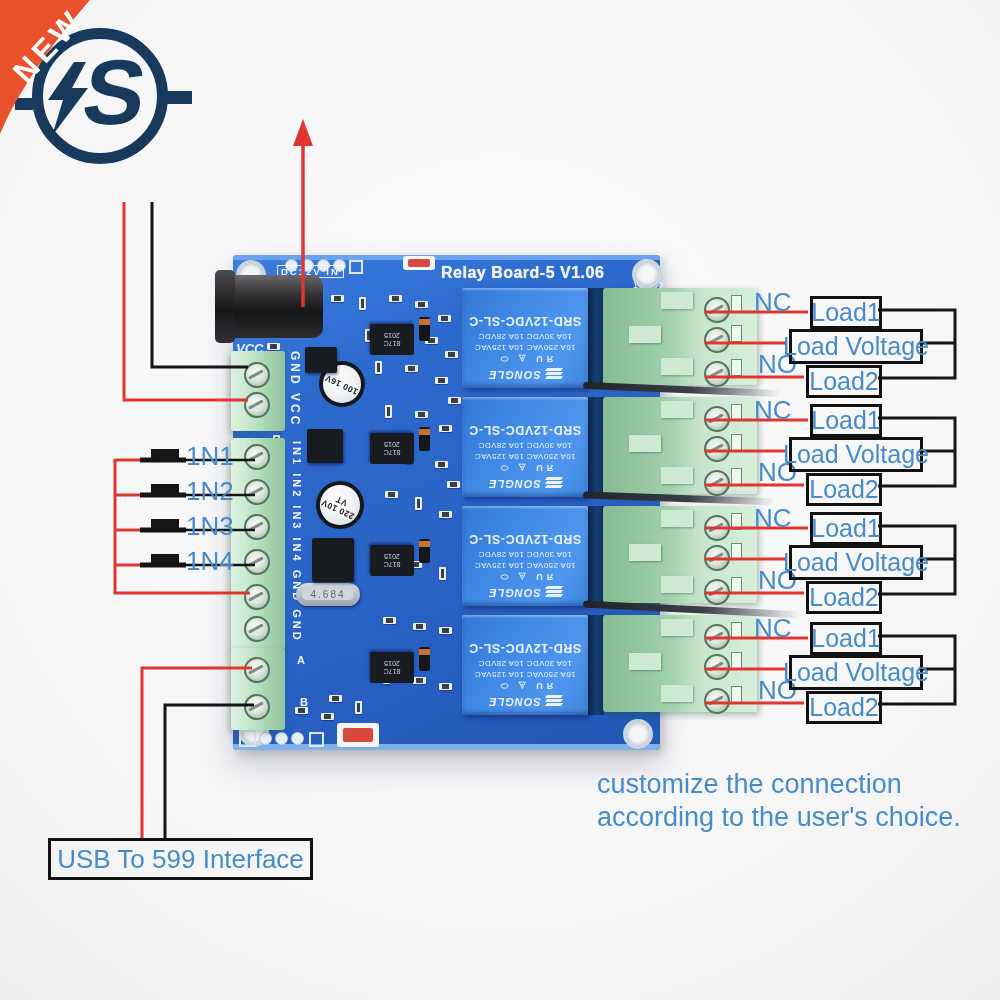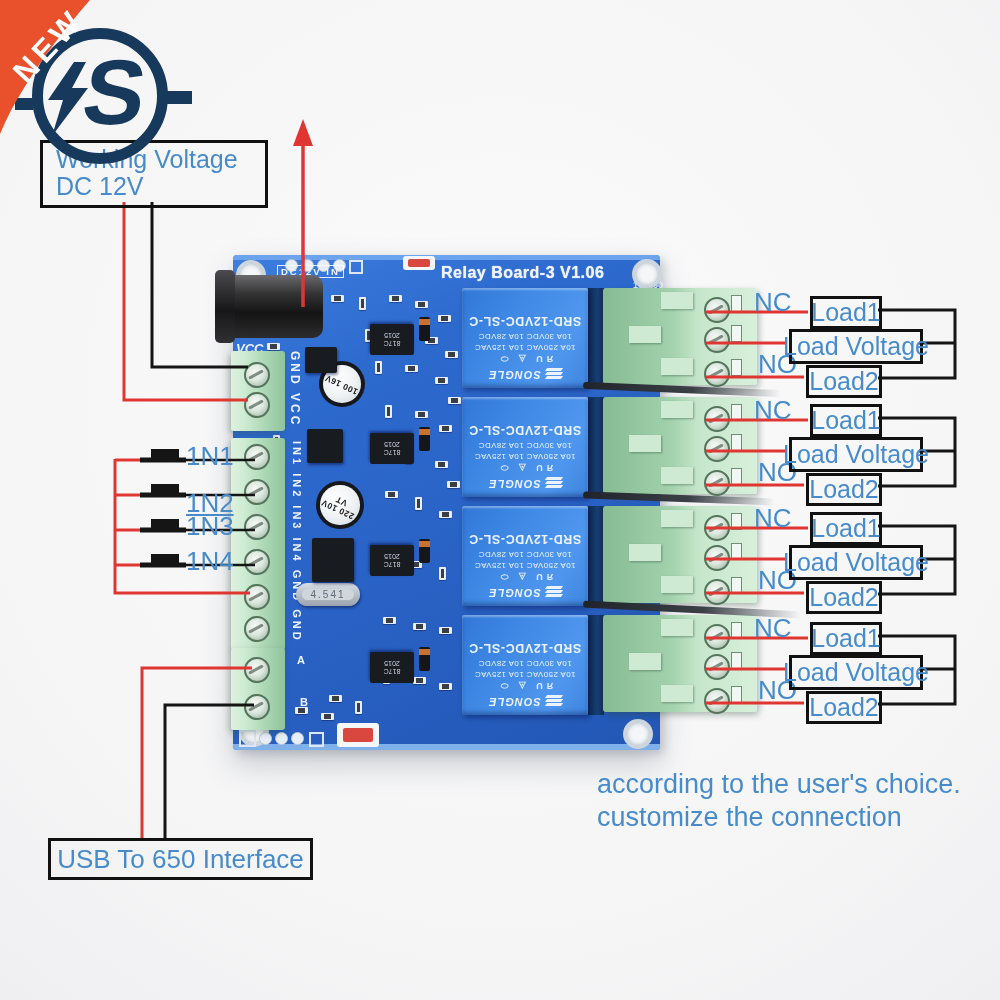--- a/index.html
+++ b/index.html
@@ -90,21 +90,21 @@
   svg.ribbon{position:absolute;left:0;top:0;z-index:20;}
   .new-text{position:absolute;left:-10px;top:28px;width:118px;text-align:center;z-index:21;
             transform:rotate(-47deg);font-size:31px;font-weight:bold;color:#fff;letter-spacing:5px;}
 </style>
 </head>
 <body>
 
 <div class="stage">
 
   <div class="pcb">
-    <span class="silk title abs" style="left:208px;top:9px;">Relay Board-3 V1.06</span>
+    <span class="silk title abs" style="left:208px;top:9px;">Relay Board-5 V1.06</span>
     <span class="silk datecode abs" style="left:400px;top:25px;">150930</span>
 
     <div class="hole" style="left:3px;top:5px;"></div>
     <div class="hole" style="left:399px;top:4px;"></div>
     <div class="hole" style="left:6px;top:462px;"></div>
     <div class="hole" style="left:390px;top:464px;"></div>
 
     <div class="padc" style="left:52px;top:4px;"></div>
     <div class="padc" style="left:68px;top:4px;"></div>
     <div class="padc" style="left:84px;top:4px;"></div>
@@ -127,21 +127,21 @@
       <div class="top">
           <span class="ctext">100 16V</span>
         </div>
       </div>
     <div class="cap" style="left:83px;top:226px;width:48px;height:48px;">
       <div class="top">
           <span class="ctext">220 10V VT</span>
         </div>
       </div>
     <div class="crystal">
-      <span>4.541</span>
+      <span>4.684</span>
       </div>
     <div class="chip" style="left:79px;top:283px;width:42px;height:44px;"></div>
     <div class="chip" style="left:74px;top:174px;width:36px;height:34px;"></div>
     <div class="chip" style="left:72px;top:92px;width:32px;height:26px;"></div>
 
     <div class="pads" style="left:6px;top:475px;width:13px;height:13px;"></div>
     <div class="padc" style="left:26px;top:477px;"></div>
     <div class="padc" style="left:42px;top:477px;"></div>
     <div class="padc" style="left:58px;top:477px;"></div>
     <div class="pads" style="left:76px;top:477px;width:11px;height:11px;"></div>
@@ -361,41 +361,35 @@
       <path d="M878,526 L955,526 L955,594 L878,594" stroke="#151515" stroke-width="3" fill="none"></path>
       <path d="M919,559 L955,559" stroke="#151515" stroke-width="3" fill="none"></path>
       <path d="M705,638 L808,638" stroke="#df3632" stroke-width="3" fill="none"></path>
       <path d="M705,669 L787,669" stroke="#df3632" stroke-width="3" fill="none"></path>
       <path d="M705,703 L804,703" stroke="#df3632" stroke-width="3" fill="none"></path>
       <path d="M878,636 L955,636 L955,704 L878,704" stroke="#151515" stroke-width="3" fill="none"></path>
       <path d="M919,669 L955,669" stroke="#151515" stroke-width="3" fill="none"></path>
     </svg>
 
 
-  <div class="bbox" style="left:40px;top:140px;width:222px;height:62px;align-items:flex-start;justify-content:flex-start;">
-    <span style="font-size:26px;line-height:27px;padding:3px 0 0 13px;text-align:left;">
-      <span>Working Voltage</span><br>
-      <span>DC 12V</span>
-    </span>
-  </div>
 
   <div id="input-labels">
       <span class="lbl" style="left: 186px; top: 441px;">1N1</span>
-      <span class="lbl" style="left: 186px; top: 488px; text-decoration: underline;">1N2</span>
+      <span class="lbl" style="left: 186px; top: 476px;">1N2</span>
       <span class="lbl" style="left: 186px; top: 511px;">1N3</span>
       <span class="lbl" style="left: 186px; top: 546px;">1N4</span>
     </div>
 
   <div class="bbox" style="left:48px;top:838px;width:259px;height:36px;">
-    <span style="font-size:26px;">USB To 650 Interface</span>
+    <span style="font-size:26px;">USB To 599 Interface</span>
   </div>
 
   <div class="note">
+    <div>customize the connection</div>
     <div>according to the user's choice.</div>
-    <div>customize the connection</div>
   </div>
 
   <div id="channels">
       <div>
         <span class="lbl" style="left: 754px; top: 287px;">NC</span>
         <span class="lbl" style="left: 758px; top: 349px;">NO</span>
         <div class="bbox" style="left: 810px; top: 296px; width: 66px; height: 27px;">
           <span>Load1</span>
         </div>
         <div class="bbox" style="left: 789px; top: 329px; width: 128px; height: 29px;">

